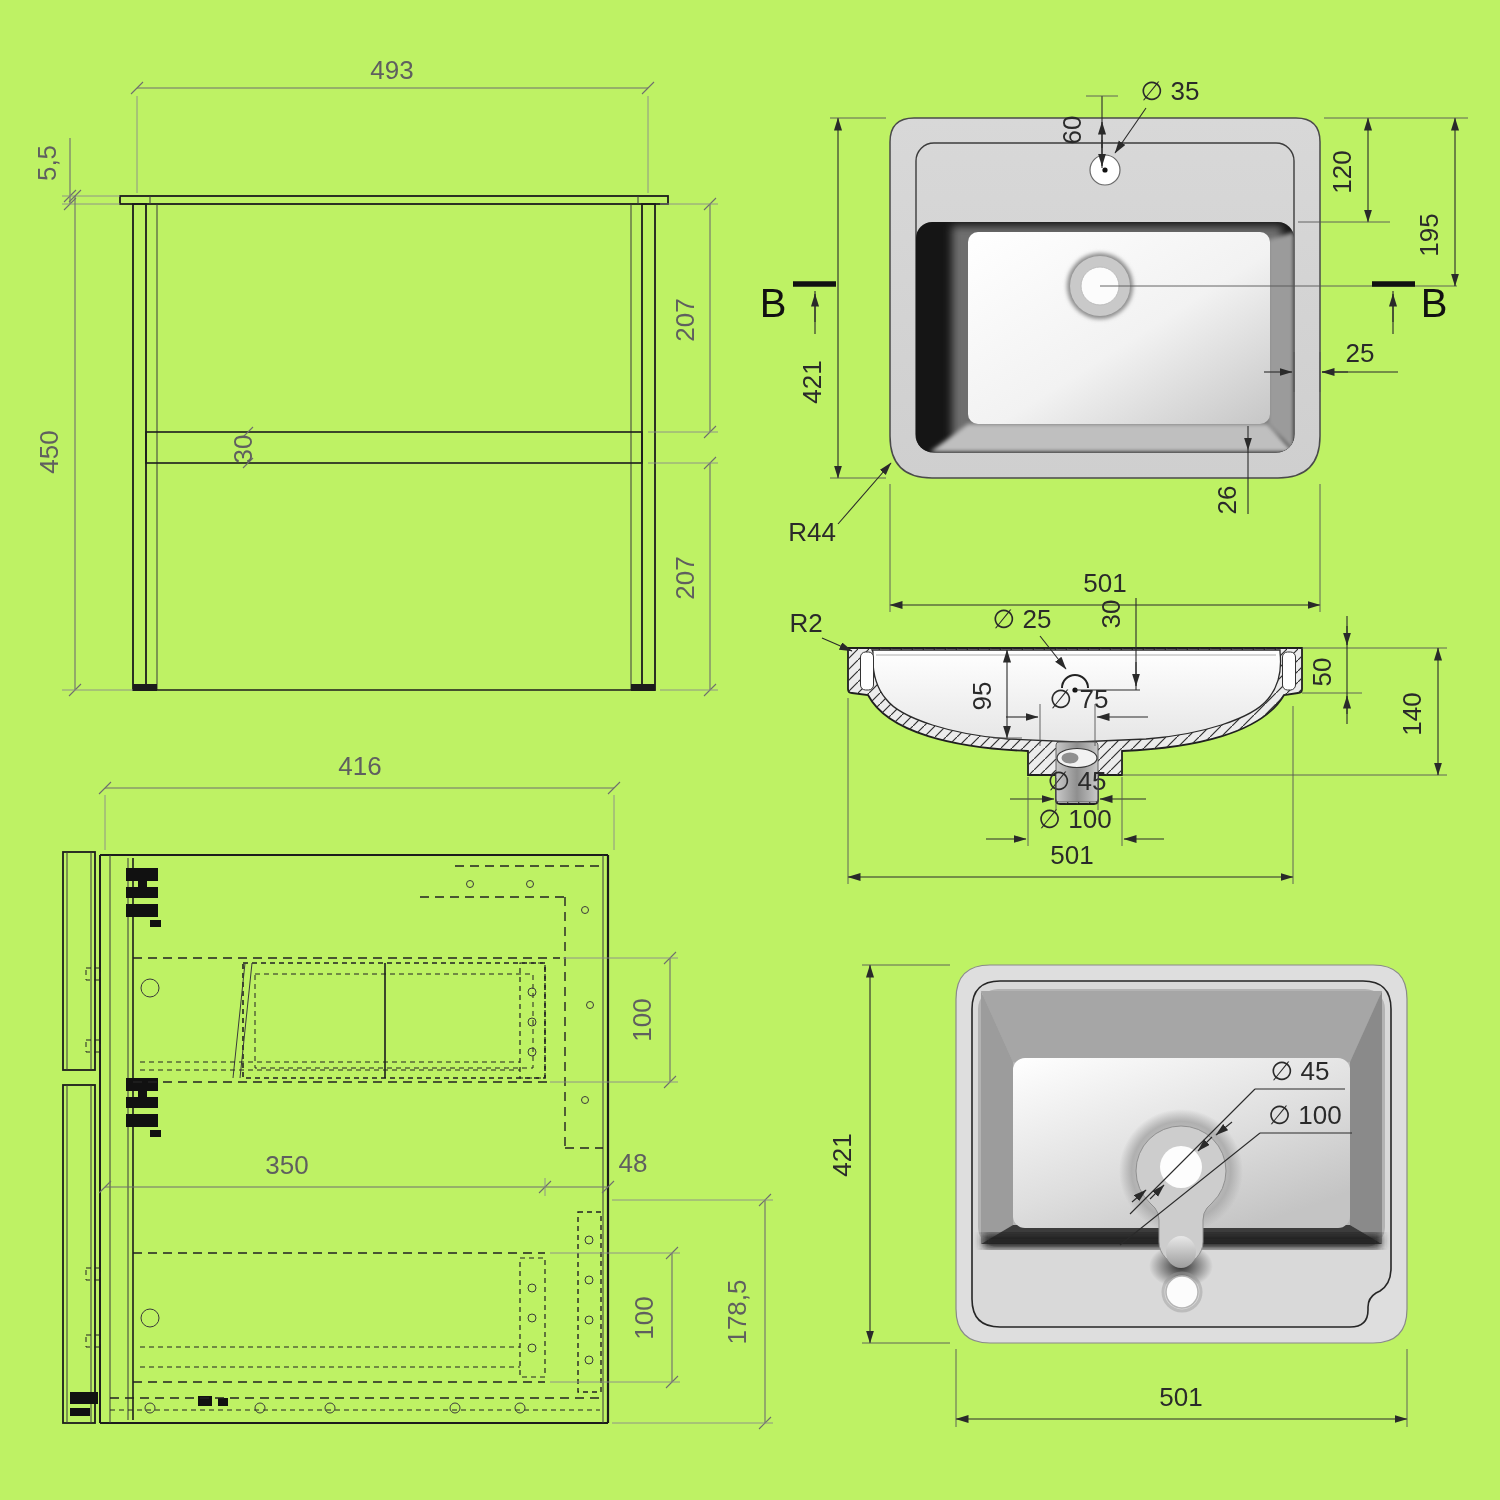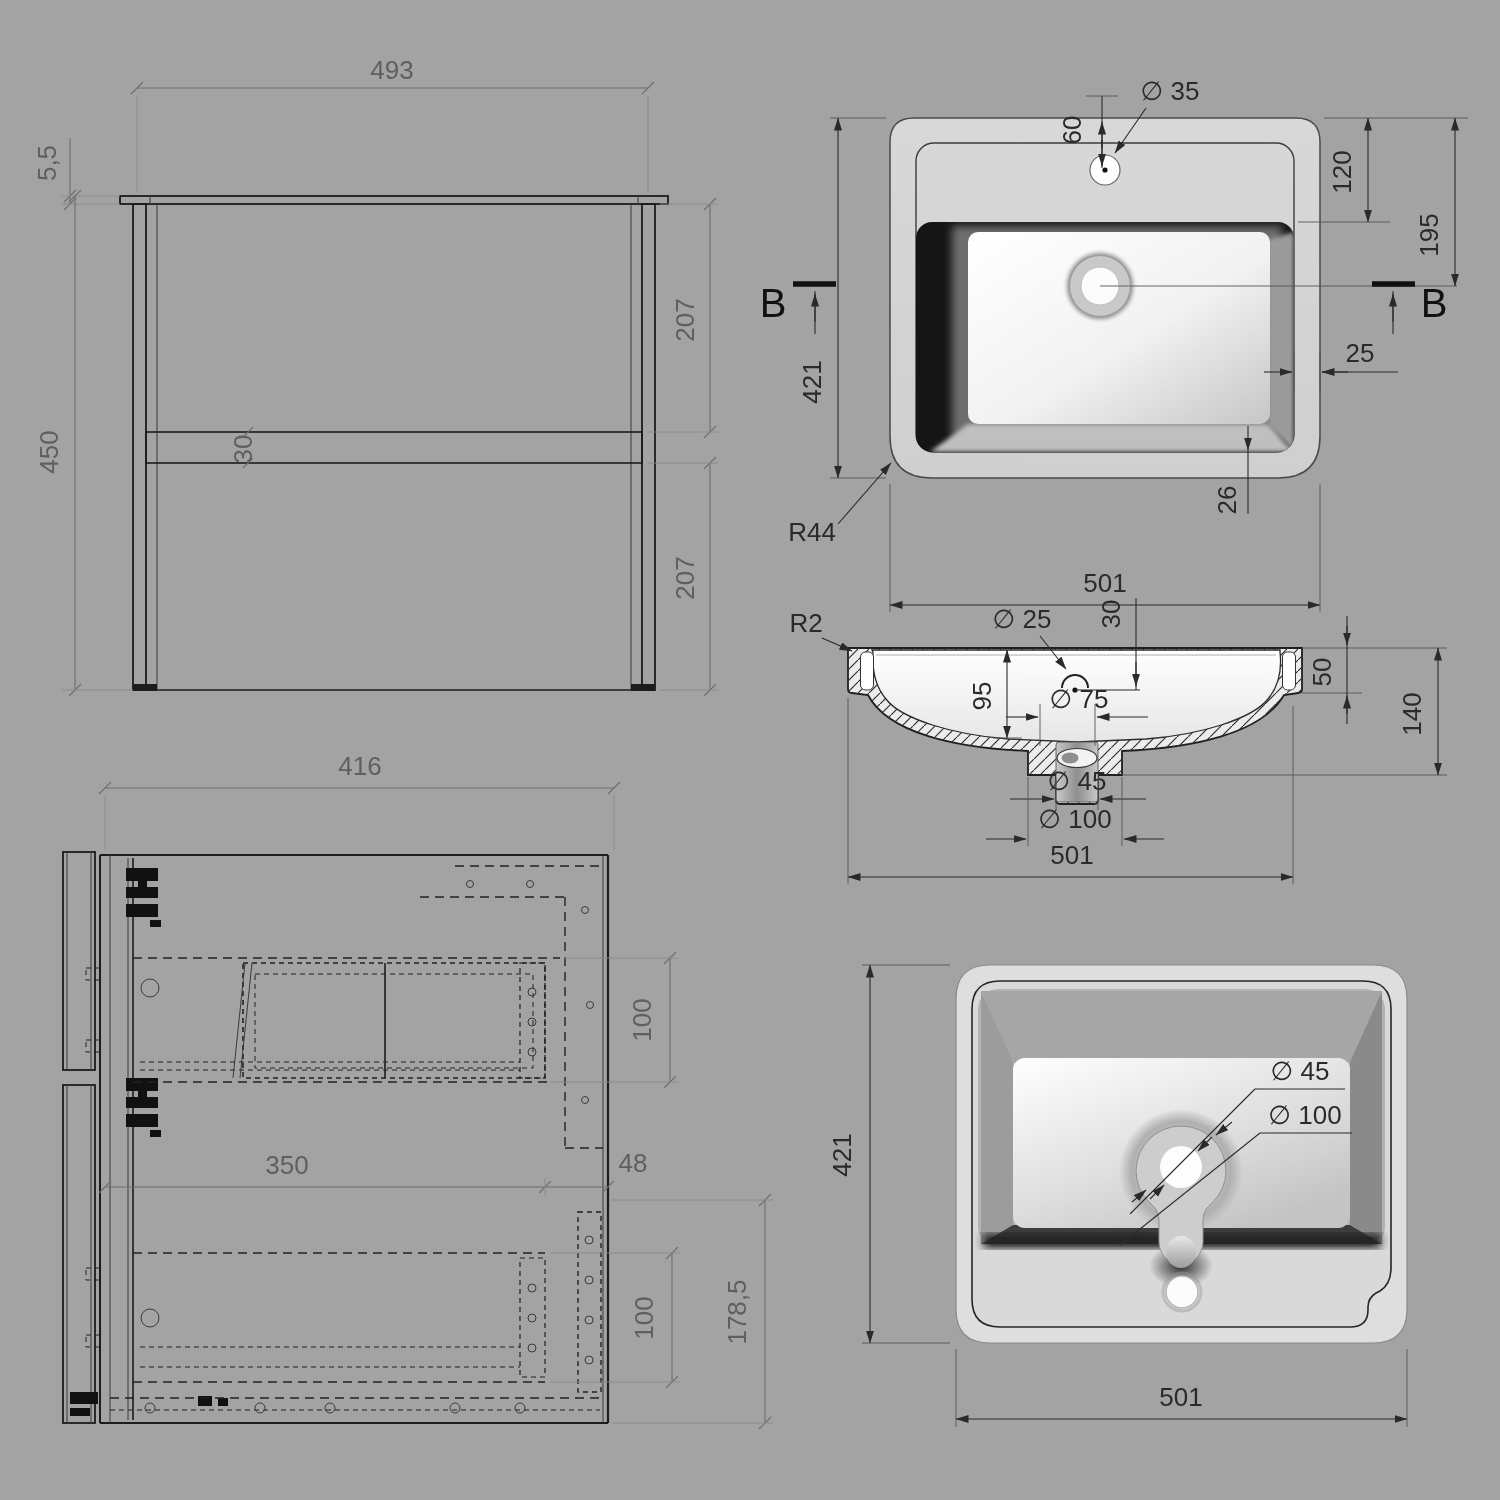--- a/index.html
+++ b/index.html
@@ -1,16 +1,16 @@
 <!DOCTYPE html>
 <html><head>
 <meta charset="utf-8">
 <style>
   html,body{margin:0;padding:0;background:#ffffff;}
-  #canvas{position:relative;width:1500px;height:1500px;background:#a3a3a3;overflow:hidden;}
+  #canvas{position:relative;width:1500px;height:1500px;background:#bef264;overflow:hidden;}
   svg{position:absolute;left:0;top:0;}
   text{font-family:"Liberation Sans", sans-serif;}
   .geo{stroke:#1c1c1c;fill:none;}
   .thin{stroke:#3a3a3a;stroke-width:1;fill:none;}
   .dim{stroke:#2a2a2a;stroke-width:1.1;fill:none;}
   .dimg{stroke:#6e6e6e;stroke-width:1.1;fill:none;}
   .ext{stroke:#555;stroke-width:0.9;fill:none;}
   .extg{stroke:#8a8a8a;stroke-width:0.9;fill:none;}
   .dash{stroke:#222;fill:none;stroke-dasharray:9 6;}
   .dash2{stroke:#222;fill:none;stroke-dasharray:5 4;}

